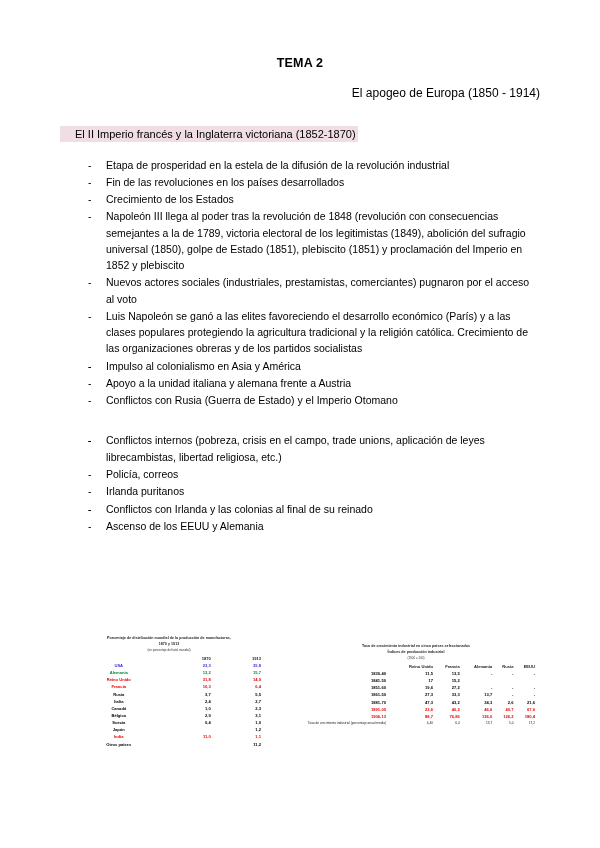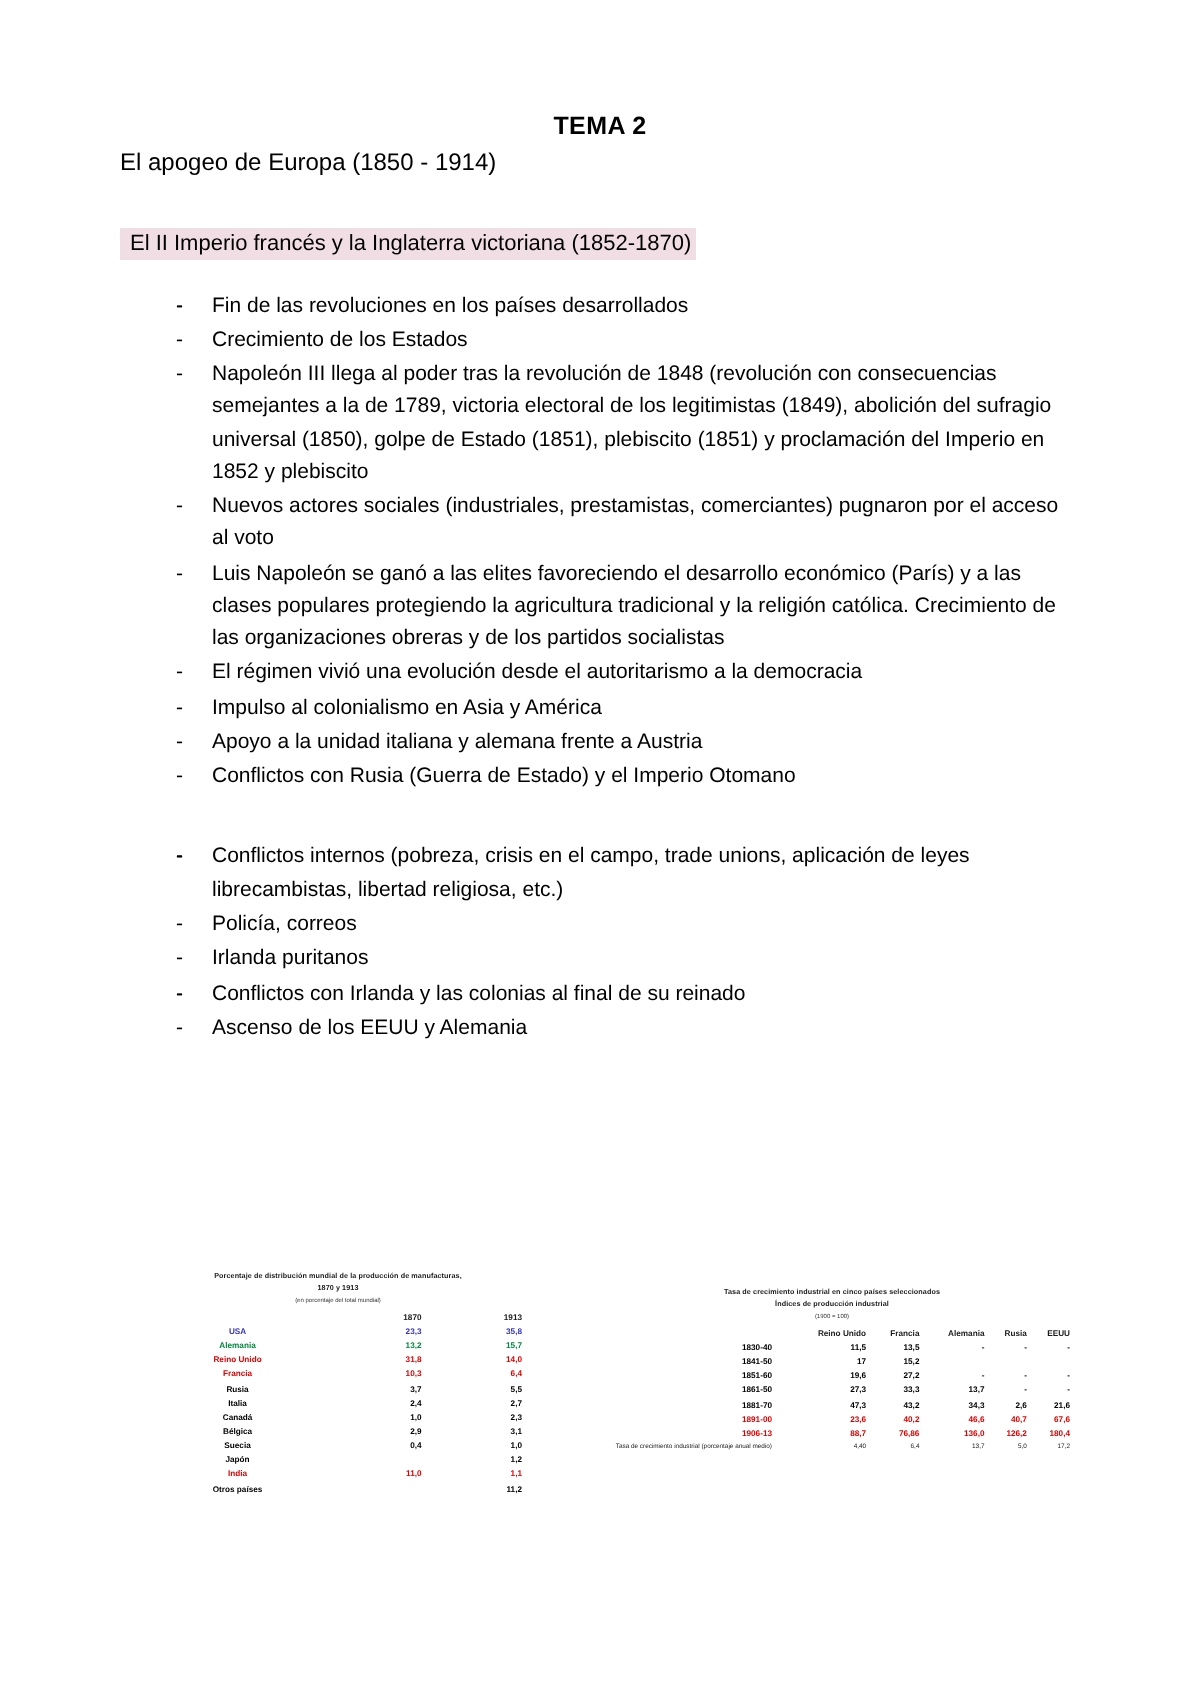--- a/index.html
+++ b/index.html
@@ -23,33 +23,33 @@
     position: relative;
   }
   .doc-title {
     text-align: center;
     font-size: 12.5px;
     font-weight: bold;
     letter-spacing: 0.2px;
     margin: 0 0 4px 0;
   }
   .doc-subtitle {
-    text-align: left;
+    text-align: right;
     font-size: 12px;
     font-weight: normal;
-    margin: 4px 0 26px 0;
+    margin: 16px 0 26px 0;
   }
   .section-heading {
     font-size: 11px;
     margin: 0 0 14px 0;
     display: block;
   }
   .section-heading span.hl {
     background: #f1dee4;
-    padding: 2px 2px 2px 5px;
+    padding: 2px 2px 2px 15px;
     display: inline;
     line-height: 1.5;
   }
   .bullets {
     list-style: none;
     margin: 0 0 0 0;
     padding: 0;
   }
   .bullets li {
     position: relative;
@@ -157,27 +157,27 @@
 
 <div class="page">
 
   <h1 class="doc-title">TEMA 2</h1>
   <h2 class="doc-subtitle">El apogeo de Europa (1850 - 1914)</h2>
 
   <div class="section-heading">
     <span class="hl">El II Imperio francés y la Inglaterra victoriana (1852-1870)</span>
   </div>
   <ul class="bullets">
-    <li><span class="dash">-</span></li>
+    <li><span class="dash">-</span><span>Etapa de prosperidad en la estela de la difusión de la revolución industrial</span></li>
     <li><span class="dash">-</span><span>Fin de las revoluciones en los países desarrollados</span></li>
     <li><span class="dash">-</span><span>Crecimiento de los Estados</span></li>
     <li><span class="dash">-</span><span>Napoleón III llega al poder tras la revolución de 1848 (revolución con consecuencias semejantes a la de 1789, victoria electoral de los legitimistas (1849), abolición del sufragio universal (1850), golpe de Estado (1851), plebiscito (1851) y proclamación del Imperio en 1852 y plebiscito</span></li>
     <li><span class="dash">-</span><span>Nuevos actores sociales (industriales, prestamistas, comerciantes) pugnaron por el acceso al voto</span></li>
     <li><span class="dash">-</span><span>Luis Napoleón se ganó a las elites favoreciendo el desarrollo económico (París) y a las clases populares protegiendo la agricultura tradicional y la religión católica. Crecimiento de las organizaciones obreras y de los partidos socialistas</span></li>
-    <li><span class="dash">-</span><span>El régimen vivió una evolución desde el autoritarismo a la democracia</span></li>
+    <li><span class="dash">-</span></li>
     <li><span class="dash">-</span><span>Impulso al colonialismo en Asia y América</span></li>
     <li><span class="dash">-</span><span>Apoyo a la unidad italiana y alemana frente a Austria</span></li>
     <li><span class="dash">-</span><span>Conflictos con Rusia (Guerra de Estado) y el Imperio Otomano</span></li>
   </ul>
 
   <div class="gap-after-list"></div>
 
   <ul class="bullets">
     <li><span class="dash">-</span></li>
     <li><span class="dash">-</span></li>

